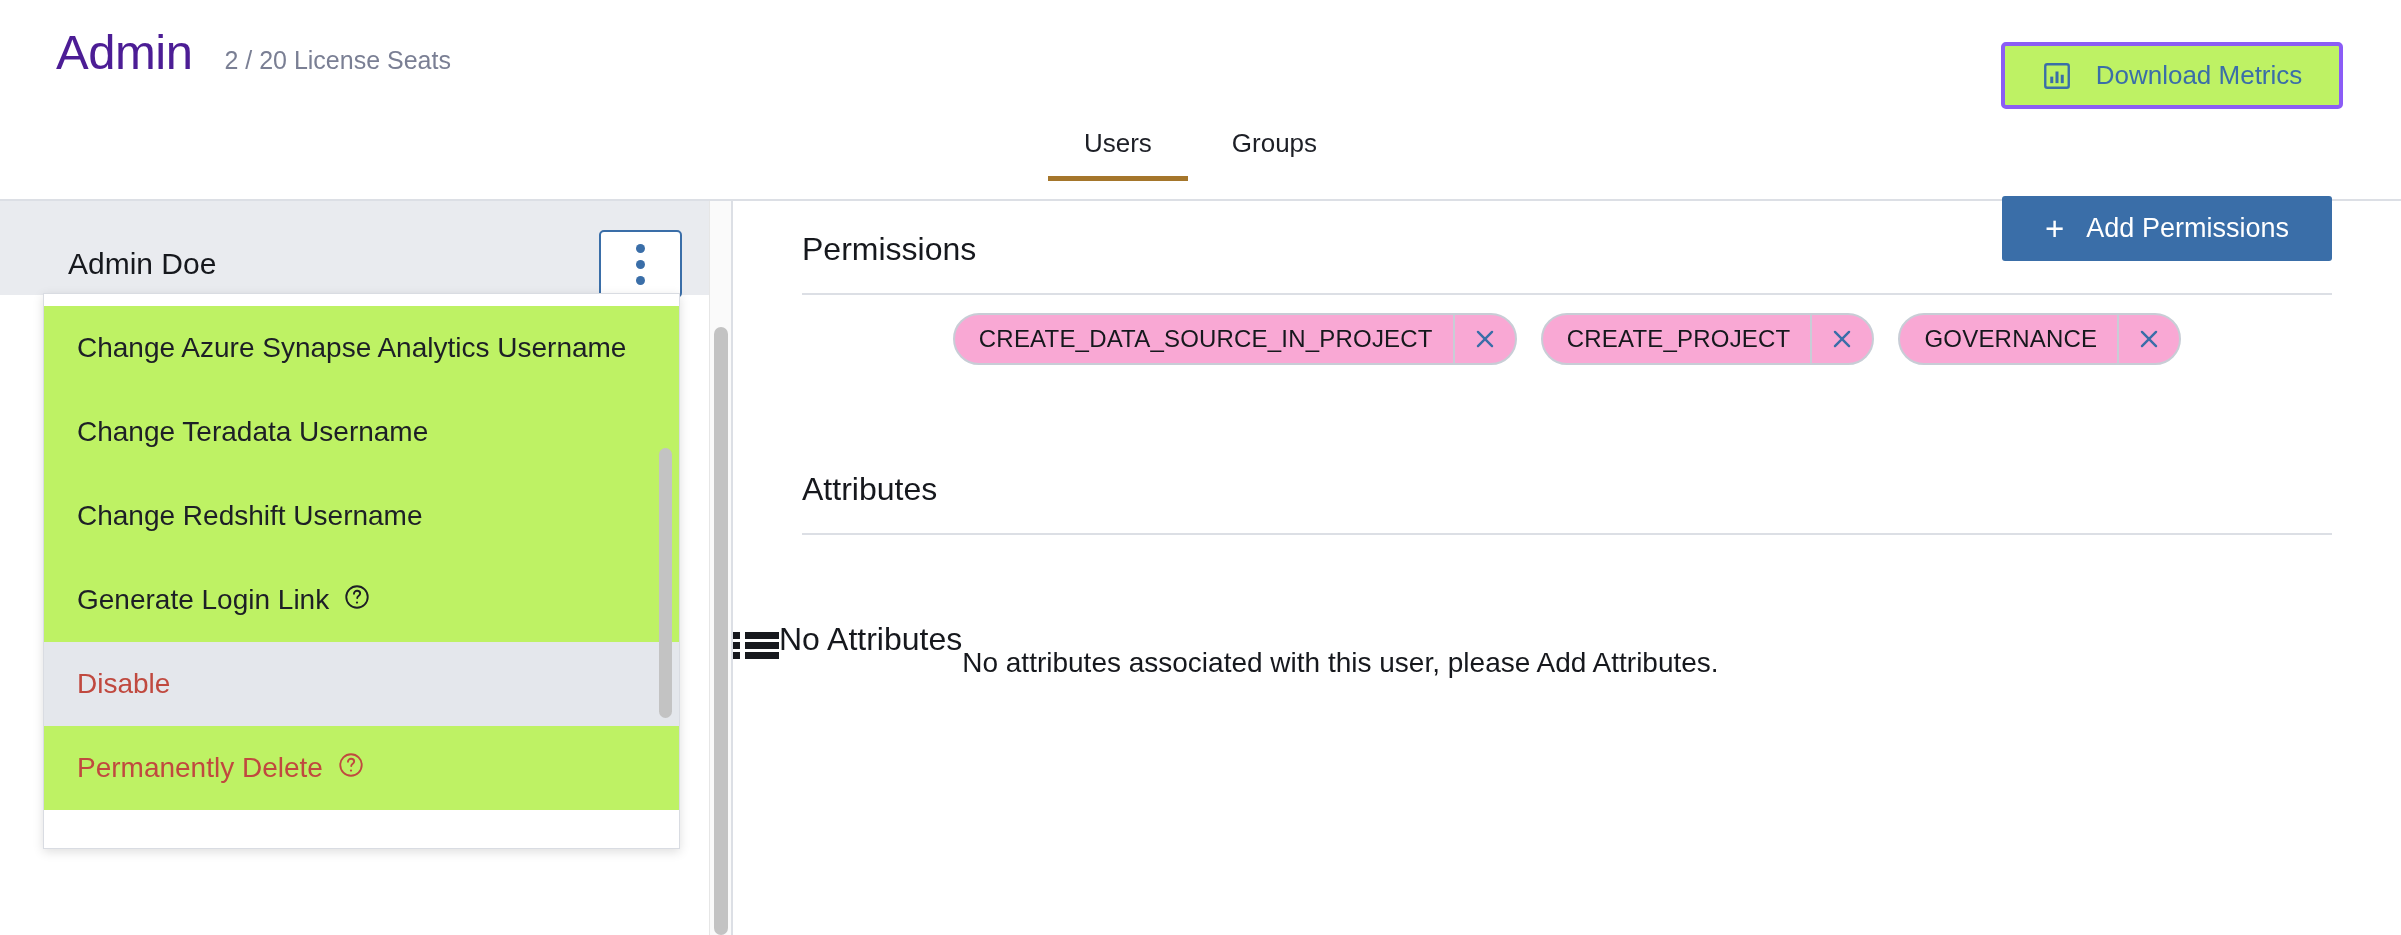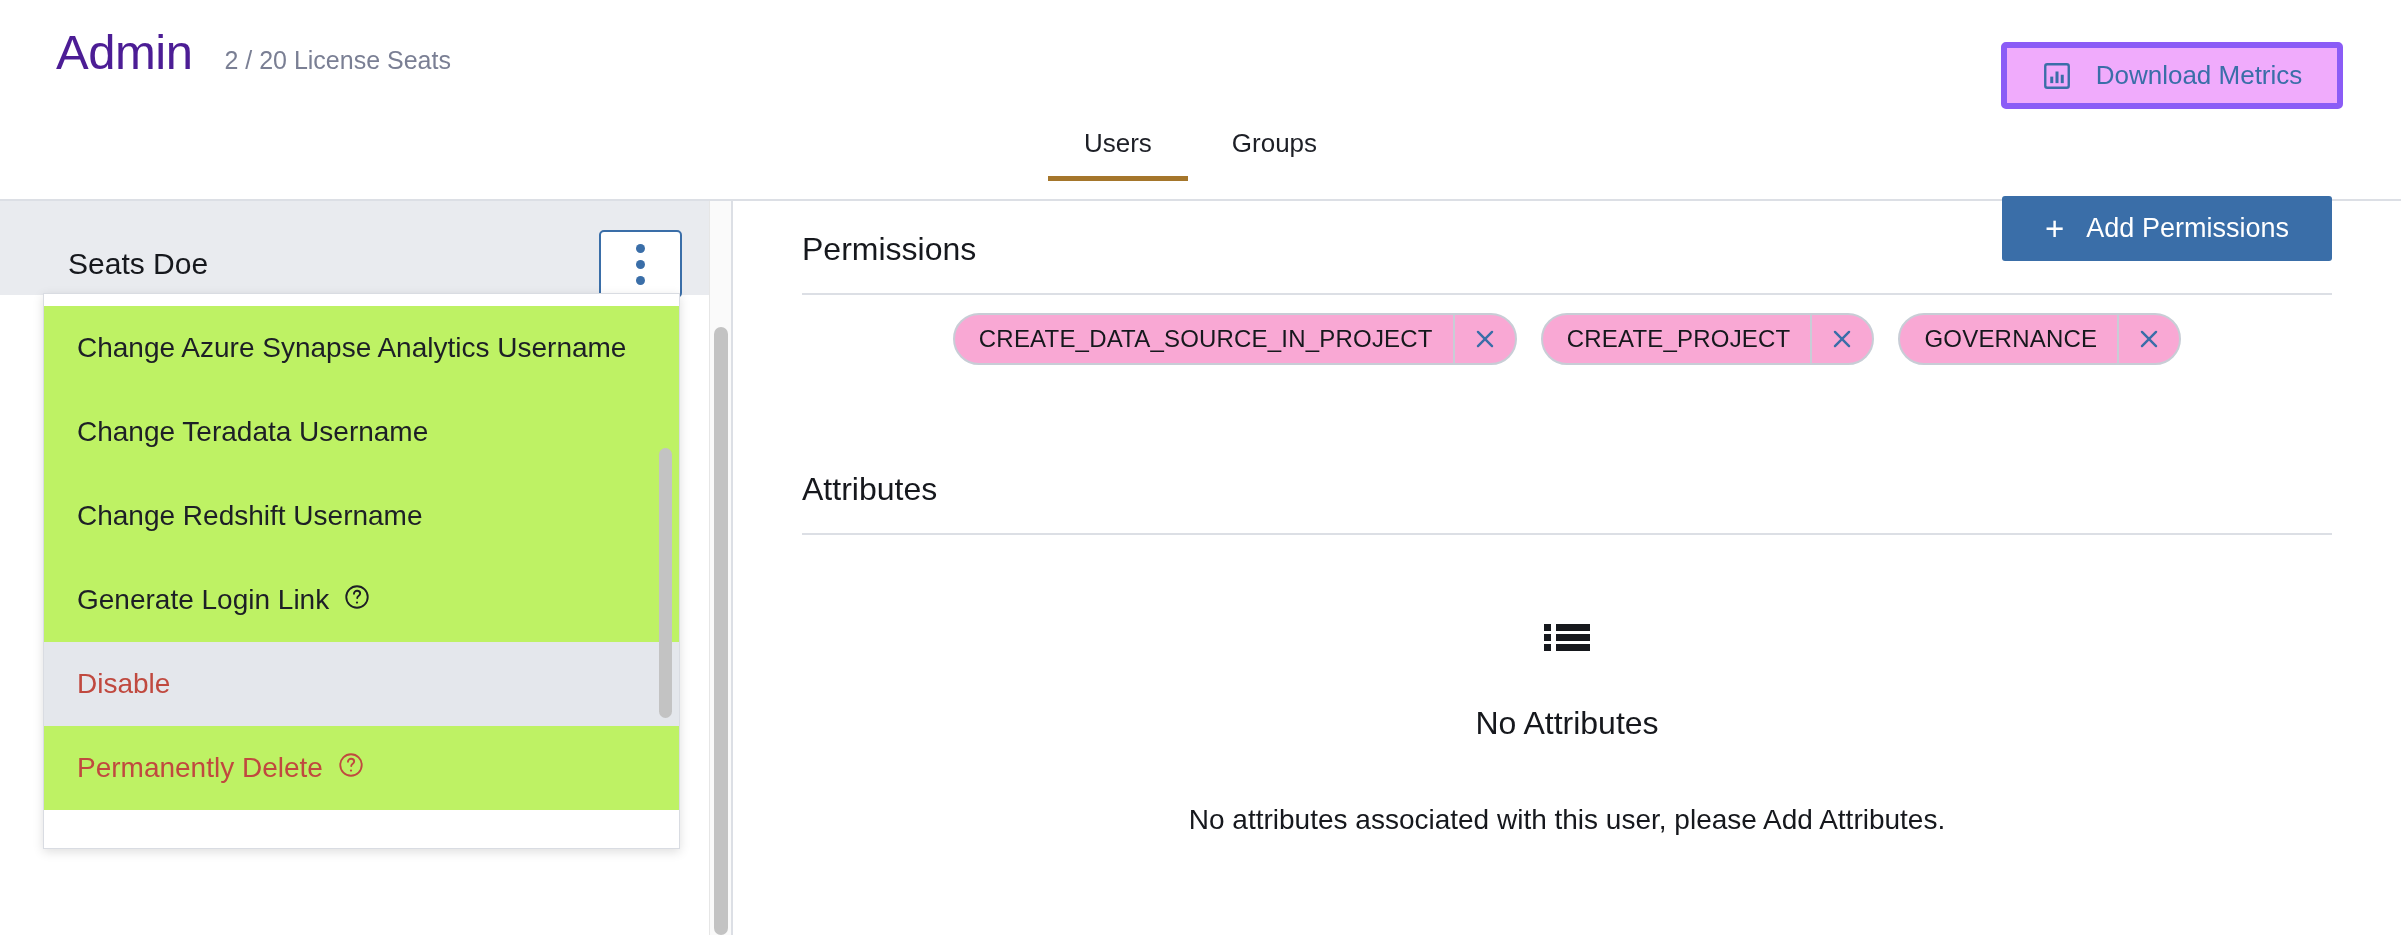--- a/index.html
+++ b/index.html
@@ -24,22 +24,22 @@
   .app-title {
     font-size:49px; font-weight:400; color:#4c1d95; letter-spacing:-0.5px;
     line-height:1;
   }
   .seats {
     font-size:25px; color:#7a7f94; font-weight:400; line-height:1;
   }
   .dl-btn {
     position:absolute; right:58px; top:42px;
     width:342px; height:67px;
-    border:6px solid #8b5cf6; border-radius:5px;
-    background:#f0abfc; color:#3a6ea8;
+    border:4px solid #8b5cf6; border-radius:5px;
+    background:#bef264; color:#3a6ea8;
     display:flex; align-items:center; justify-content:center; gap:24px;
     font-size:26px; cursor:pointer;
   }
   .dl-btn .lbl { font-size:26px; color:#3a6ea8; }
   .chart-ico { width:30px; height:30px; display:block; }
 
   
   .tabs {
     position:absolute; left:0; top:110px; width:2401px; height:70px;
     display:flex; justify-content:center; align-items:flex-start; gap:8px;
@@ -173,21 +173,21 @@
   }
   .chip-x {
     width:62px; display:flex; align-items:center; justify-content:center;
     border-left:2px solid #c8cdd6; cursor:pointer;
   }
   .chip-x svg { display:block; }
 
   
   .empty {
     position:absolute; left:0; top:180px; width:1668px;
-    display:flex; flex-direction:column; align-items:center; gap:16px;
+    display:flex; flex-direction:row; align-items:center; gap:0;
   }
   .empty-ico { margin-bottom:30px; }
   .empty-title { font-size:32px; color:#16181d; margin-bottom:46px; }
   .empty-desc  { font-size:28px; color:#16181d; }
 </style>
 </head>
 <body>
 
 <div class="page">
 
@@ -214,21 +214,21 @@
     <div class="tab active">Users</div>
     <div class="tab">Groups</div>
   </div>
   <div class="topdivider"></div>
 
   <div class="left-panel">
     <div class="user-head"></div>
     <div class="left-body"></div>
   </div>
 
-  <div class="user-name" style="position:absolute;left:68px;top:247px;z-index:30;">Seats Doe</div>
+  <div class="user-name" style="position:absolute;left:68px;top:247px;z-index:30;">Admin Doe</div>
 
   <div class="kebab-btn">
     <span style="display:flex;flex-direction:column;gap:7px;align-items:center;">
       <i></i>
         <i></i>
         <i></i>
     </span>
   </div>
 
   <div class="meta-label">Last Updated</div>

